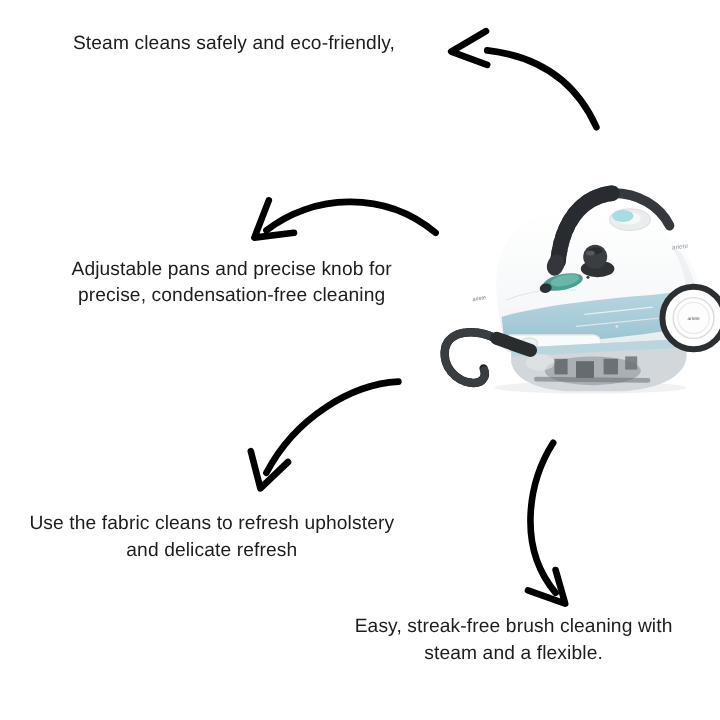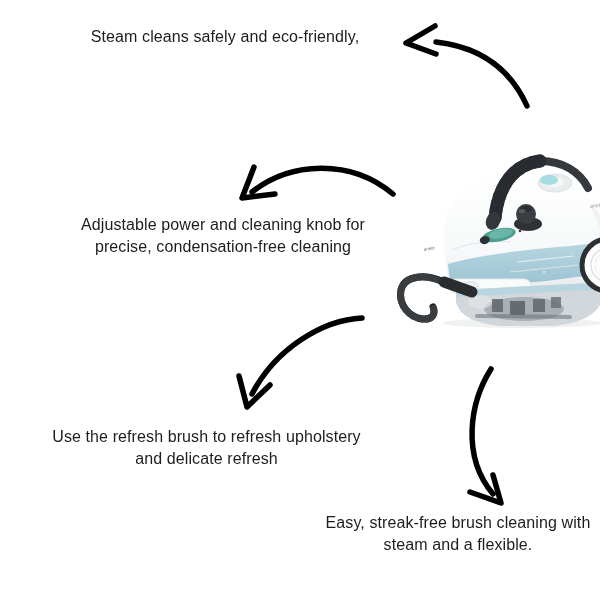--- a/index.html
+++ b/index.html
@@ -6,21 +6,20 @@
   body {
     width: 600px; height: 600px;
     background: #ffffff;
     font-family: "Liberation Sans", sans-serif;
     overflow: hidden;
   }
   .canvas {
     position: relative;
     width: 548px; height: 600px;
     background: #ffffff;
-    margin-left: 30px;
   }
   .note {
     position: absolute;
     text-align: center;
     font-size: 16px;
     line-height: 22px;
     color: #1d1d1d;
     letter-spacing: 0.1px;
   }
   .note div { white-space: nowrap; }
@@ -38,26 +37,26 @@
 </head>
 <body>
 
 <div class="canvas">
 
   <div class="note" id="note-1">
     <div>Steam cleans safely and eco-friendly,</div>
   </div>
 
   <div class="note" id="note-2">
-    <div>Adjustable power and cleaning knob for</div>
+    <div>Adjustable pans and precise knob for</div>
     <div>precise, condensation-free cleaning</div>
   </div>
 
   <div class="note" id="note-3">
-    <div>Use the refresh brush to refresh upholstery</div>
+    <div>Use the fabric cleans to refresh upholstery</div>
     <div>and delicate refresh</div>
   </div>
 
   <div class="note" id="note-4">
     <div>Easy, streak-free brush cleaning with</div>
     <div>steam and a flexible.</div>
   </div>
 
   <svg class="arrow" id="arrow-1" width="142" height="100" viewBox="0 0 142 100">
     <g fill="none" stroke="#000000" stroke-width="5.5" stroke-linecap="round" stroke-linejoin="round">

